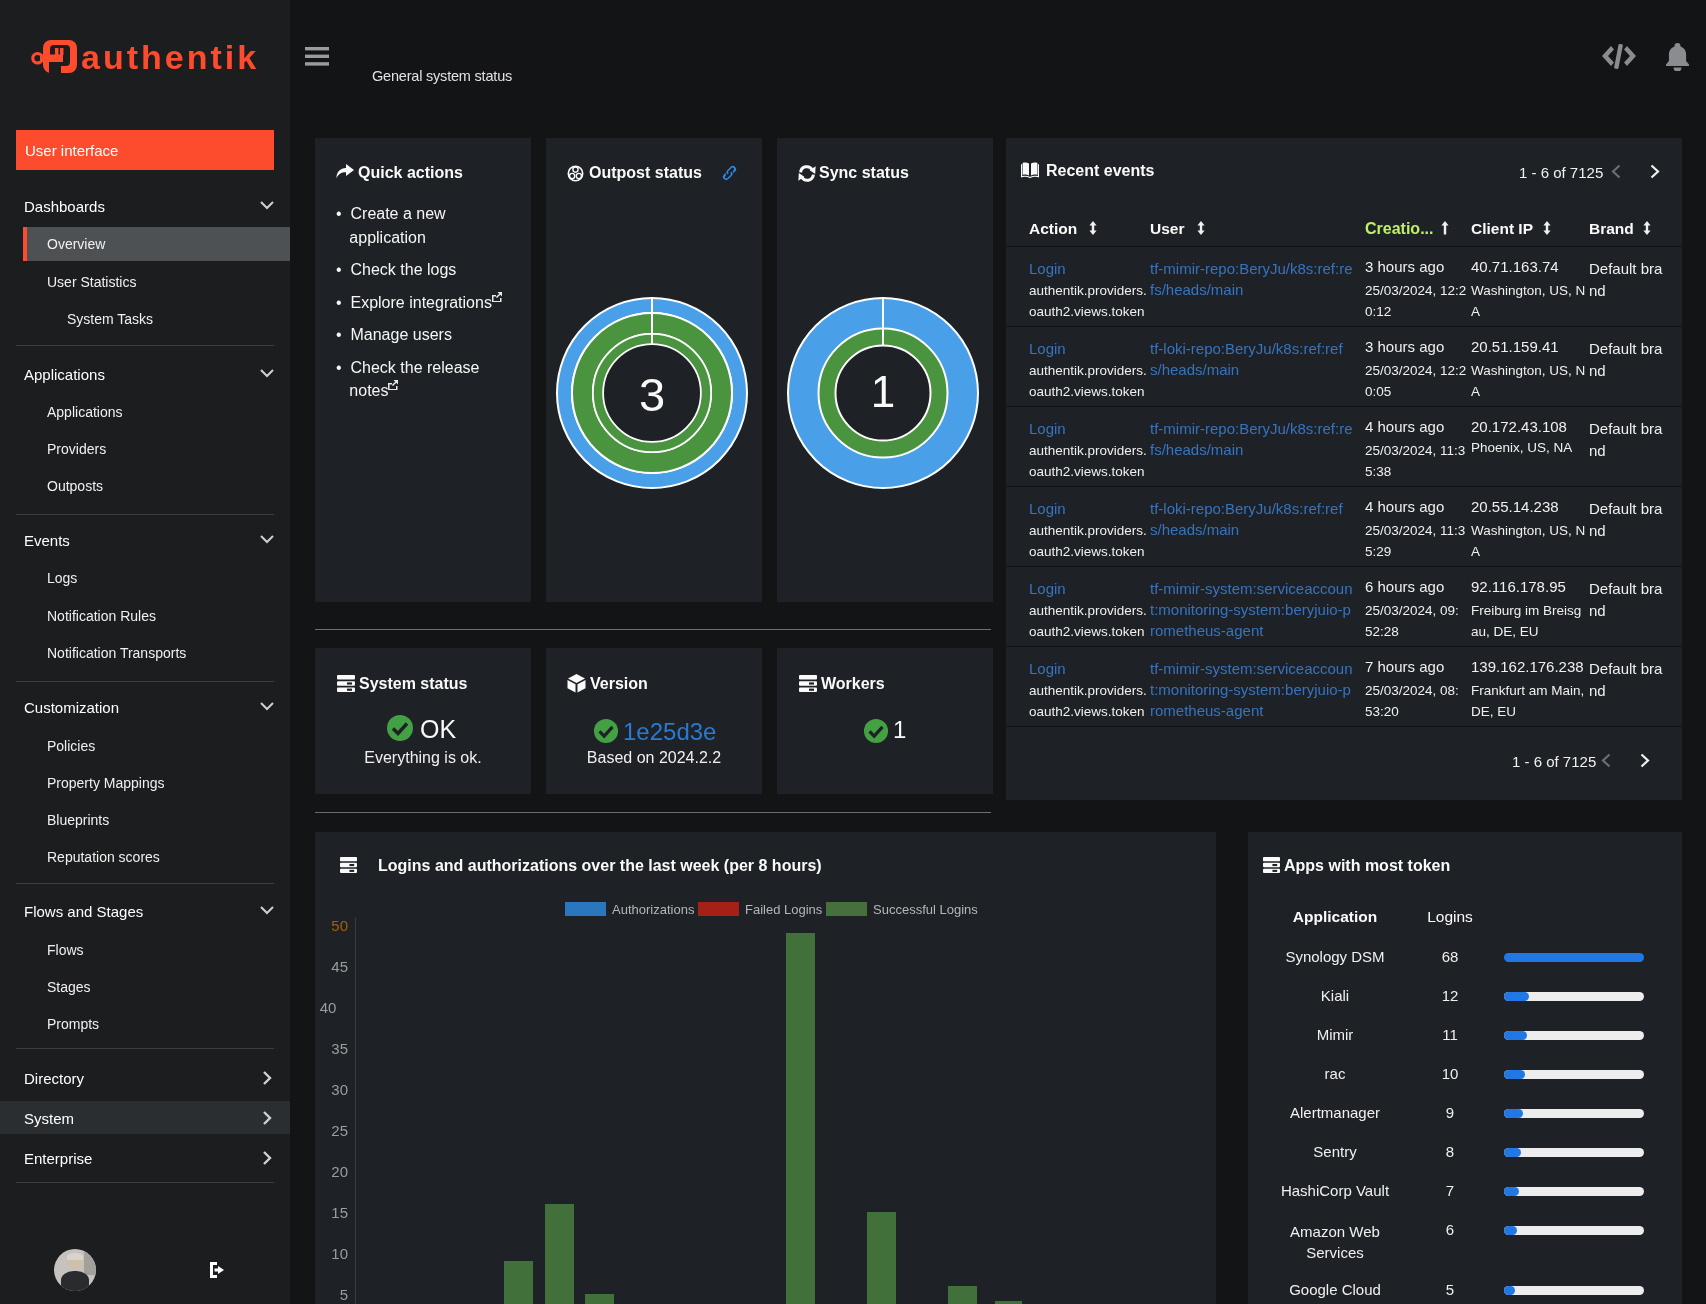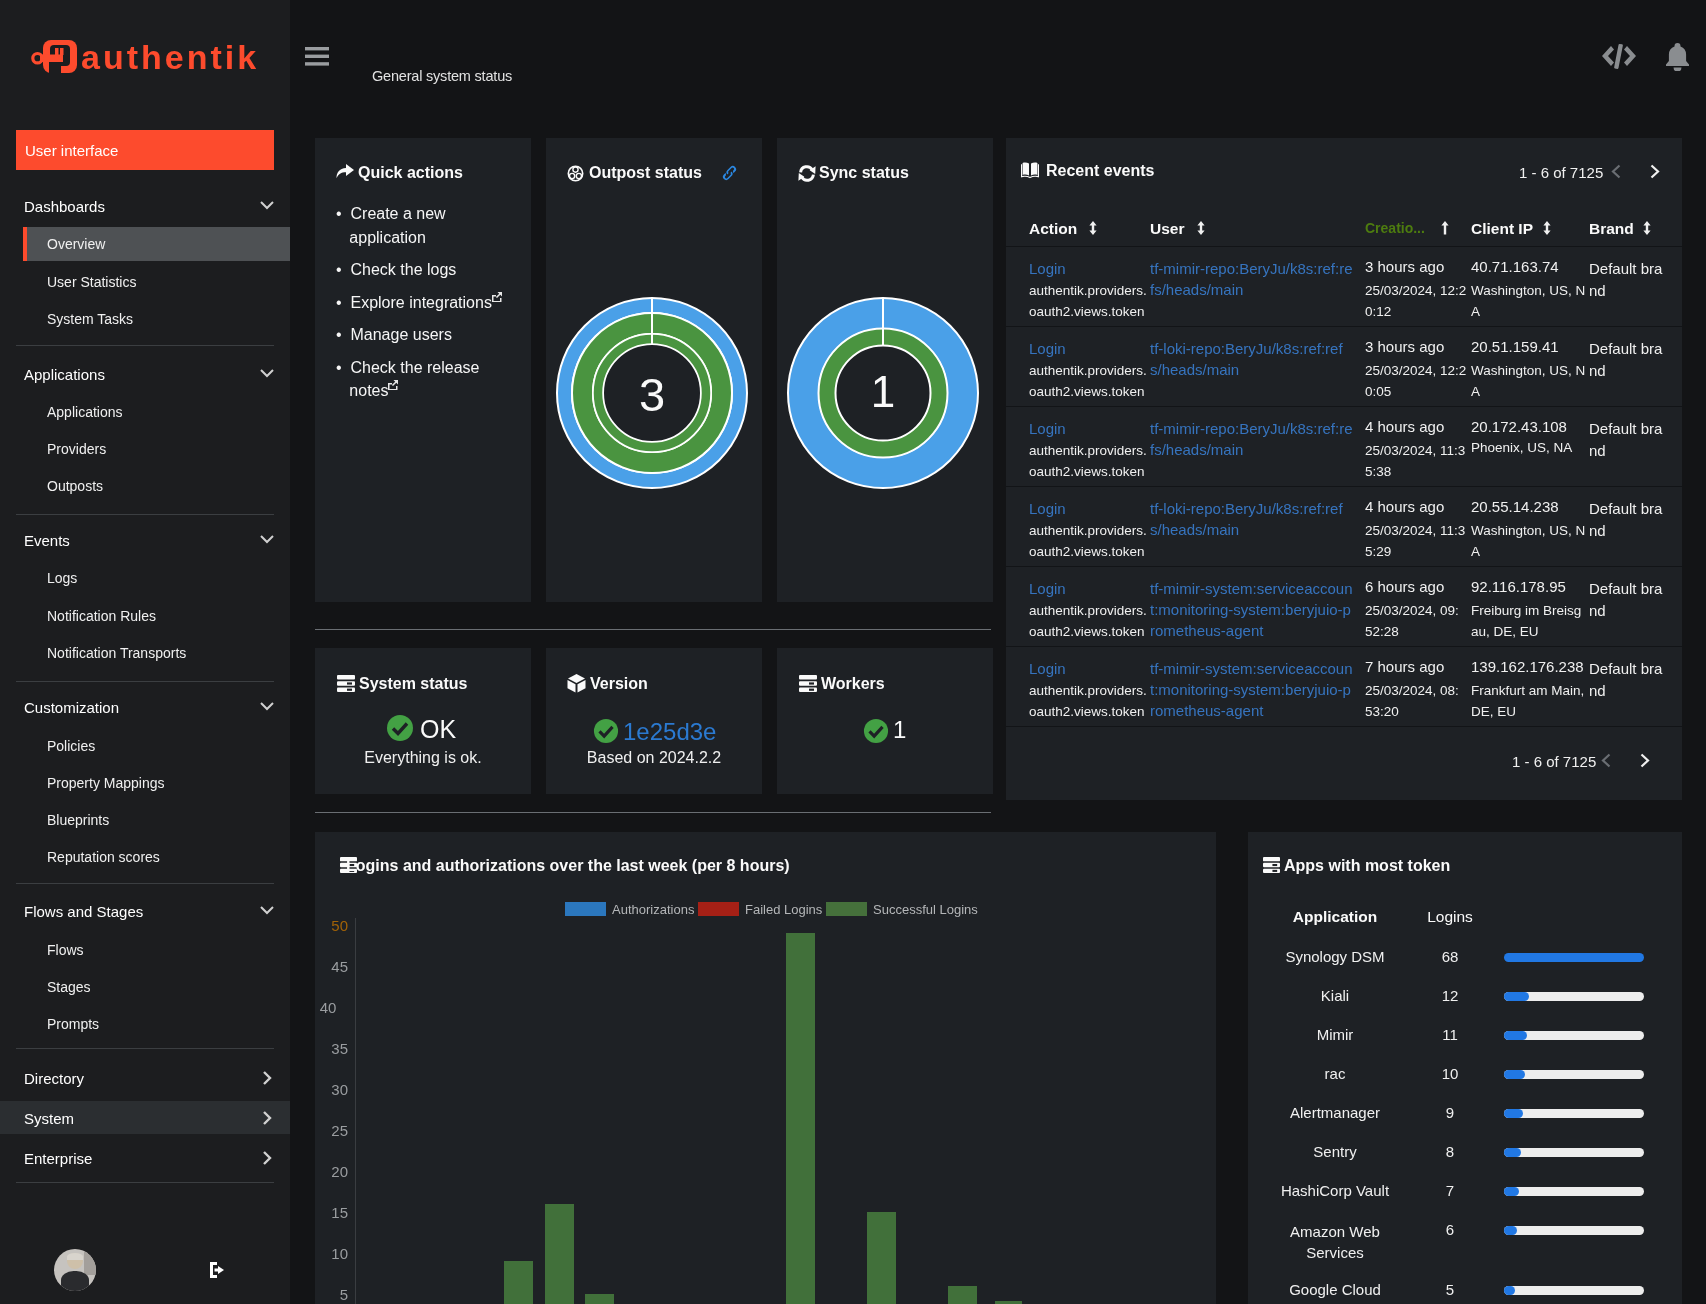--- a/index.html
+++ b/index.html
@@ -35,21 +35,21 @@
   <div class="abs" style="left:25px;top:142px;font-size:15px;color:#fff;">User interface</div>
 
   <div class="nav-top" style="top:198px;text-align:right;">Dashboards</div>
   <svg class="abs" style="left:260px;top:201px;" width="14" height="9" viewBox="0 0 14 9">
       <path d="M1 1 L7 7 L13 1" stroke="#d0d0d0" stroke-width="2" fill="none"></path>
     </svg>
 
   <div class="abs" style="left:23px;top:227px;width:267px;height:34px;background:#4e5154;border-left:4px solid #fd4b2d;"></div>
   <div class="nav-sub" style="top:236px;">Overview</div>
   <div class="nav-sub" style="top:274px;">User Statistics</div>
-  <div class="nav-sub" style="top:311px;">System Tasks</div>
+  <div class="nav-sub" style="top:311px;margin-left:20px;">System Tasks</div>
   <div class="sdiv" style="top:345px;"></div>
 
   <div class="nav-top" style="top:366px;">Applications</div>
   <svg class="abs" style="left:260px;top:369px;" width="14" height="9" viewBox="0 0 14 9">
       <path d="M1 1 L7 7 L13 1" stroke="#d0d0d0" stroke-width="2" fill="none"></path>
     </svg>
   <div class="nav-sub" style="top:404px;">Applications</div>
   <div class="nav-sub" style="top:441px;">Providers</div>
   <div class="nav-sub" style="top:478px;">Outposts</div>
   <div class="sdiv" style="top:514px;"></div>
@@ -251,21 +251,21 @@
   <div class="abs" style="left:1519px;top:164px;font-size:15px;color:#f0f0f0;">1 - 6 of 7125</div>
   <svg class="abs" style="left:1611px;top:164px;" width="10" height="15" viewBox="0 0 10 15">
       <path d="M8.5 1.5 L2 7.5 L8.5 13.5" stroke="#6a6e73" stroke-width="2.2" fill="none"></path>
     </svg>
   <svg class="abs" style="left:1650px;top:164px;" width="10" height="15" viewBox="0 0 10 15">
       <path d="M1.5 1.5 L8 7.5 L1.5 13.5" stroke="#f0f0f0" stroke-width="2.2" fill="none"></path>
     </svg>
 
   <div class="abs" style="left:1029px;top:220px;font-size:15.5px;font-weight:bold;color:#fafafa;">Action</div>
   <div class="abs" style="left:1150px;top:220px;font-size:15.5px;font-weight:bold;color:#fafafa;">User</div>
-  <div class="abs" style="left:1365px;top:220px;font-size:14px;font-weight:bold;color:#4d7c0f;">Creatio...</div>
+  <div class="abs" style="left:1365px;top:220px;font-size:16px;font-weight:bold;color:#bef264;">Creatio...</div>
   <div class="abs" style="left:1471px;top:220px;font-size:15.5px;font-weight:bold;color:#fafafa;">Client IP</div>
   <div class="abs" style="left:1589px;top:220px;font-size:15.5px;font-weight:bold;color:#fafafa;">Brand</div>
   <svg class="abs" style="left:1089px;top:221px;" width="8" height="14" viewBox="0 0 8 14">
       <path d="M4 0 L7.6 4.4 H5.2 V9.6 H7.6 L4 14 L0.4 9.6 H2.8 V4.4 H0.4 z" fill="#f0f0f0"></path>
     </svg>
   <svg class="abs" style="left:1197px;top:221px;" width="8" height="14" viewBox="0 0 8 14">
       <path d="M4 0 L7.6 4.4 H5.2 V9.6 H7.6 L4 14 L0.4 9.6 H2.8 V4.4 H0.4 z" fill="#f0f0f0"></path>
     </svg>
   <svg class="abs" style="left:1441px;top:221px;" width="8" height="14" viewBox="0 0 8 14">
       <path d="M4 0 L7.6 4.4 H5.2 V13.4 H2.8 V4.4 H0.4 z" fill="#f0f0f0"></path>
@@ -350,21 +350,21 @@
   <div class="card" style="left:315px;top:832px;width:901px;height:472px;"></div>
   <div class="card" style="left:1248px;top:832px;width:434px;height:472px;"></div>
 
   <svg class="abs" style="left:340px;top:857px;" width="17" height="17" viewBox="0 0 18 18">
     <rect x="0" y="0" width="18" height="4.6" rx="1" fill="#fafafa"></rect>
     <rect x="0" y="6.2" width="18" height="4.6" rx="1" fill="#fafafa"></rect>
     <rect x="0" y="12.4" width="18" height="4.6" rx="1" fill="#fafafa"></rect>
     <rect x="10" y="7.4" width="5" height="2.2" fill="#1e2125"></rect>
     <rect x="10" y="13.6" width="5" height="2.2" fill="#1e2125"></rect>
   </svg>
-  <div class="ct" style="left:346px;top:857px;">Logins and authorizations over the last week (per 8 hours)</div>
+  <div class="ct" style="left:378px;top:857px;">Logins and authorizations over the last week (per 8 hours)</div>
 
   <div class="abs" style="left:565px;top:902px;width:41px;height:14px;background:#2b77be;"></div>
   <div class="abs" style="left:612px;top:902px;font-size:13px;color:#b4b6b8;">Authorizations</div>
   <div class="abs" style="left:698px;top:902px;width:41px;height:14px;background:#a52016;"></div>
   <div class="abs" style="left:745px;top:902px;font-size:13px;color:#b4b6b8;">Failed Logins</div>
   <div class="abs" style="left:826px;top:902px;width:41px;height:14px;background:#45703b;"></div>
   <div class="abs" style="left:873px;top:902px;font-size:13px;color:#b4b6b8;">Successful Logins</div>
 
   <div class="abs" style="left:308px;top:917px;width:40px;text-align:right;font-size:15px;color:#a16207;">50</div>
   <div class="abs" style="left:308px;top:958px;width:40px;text-align:right;font-size:15px;color:#9a9da0;">45</div>

